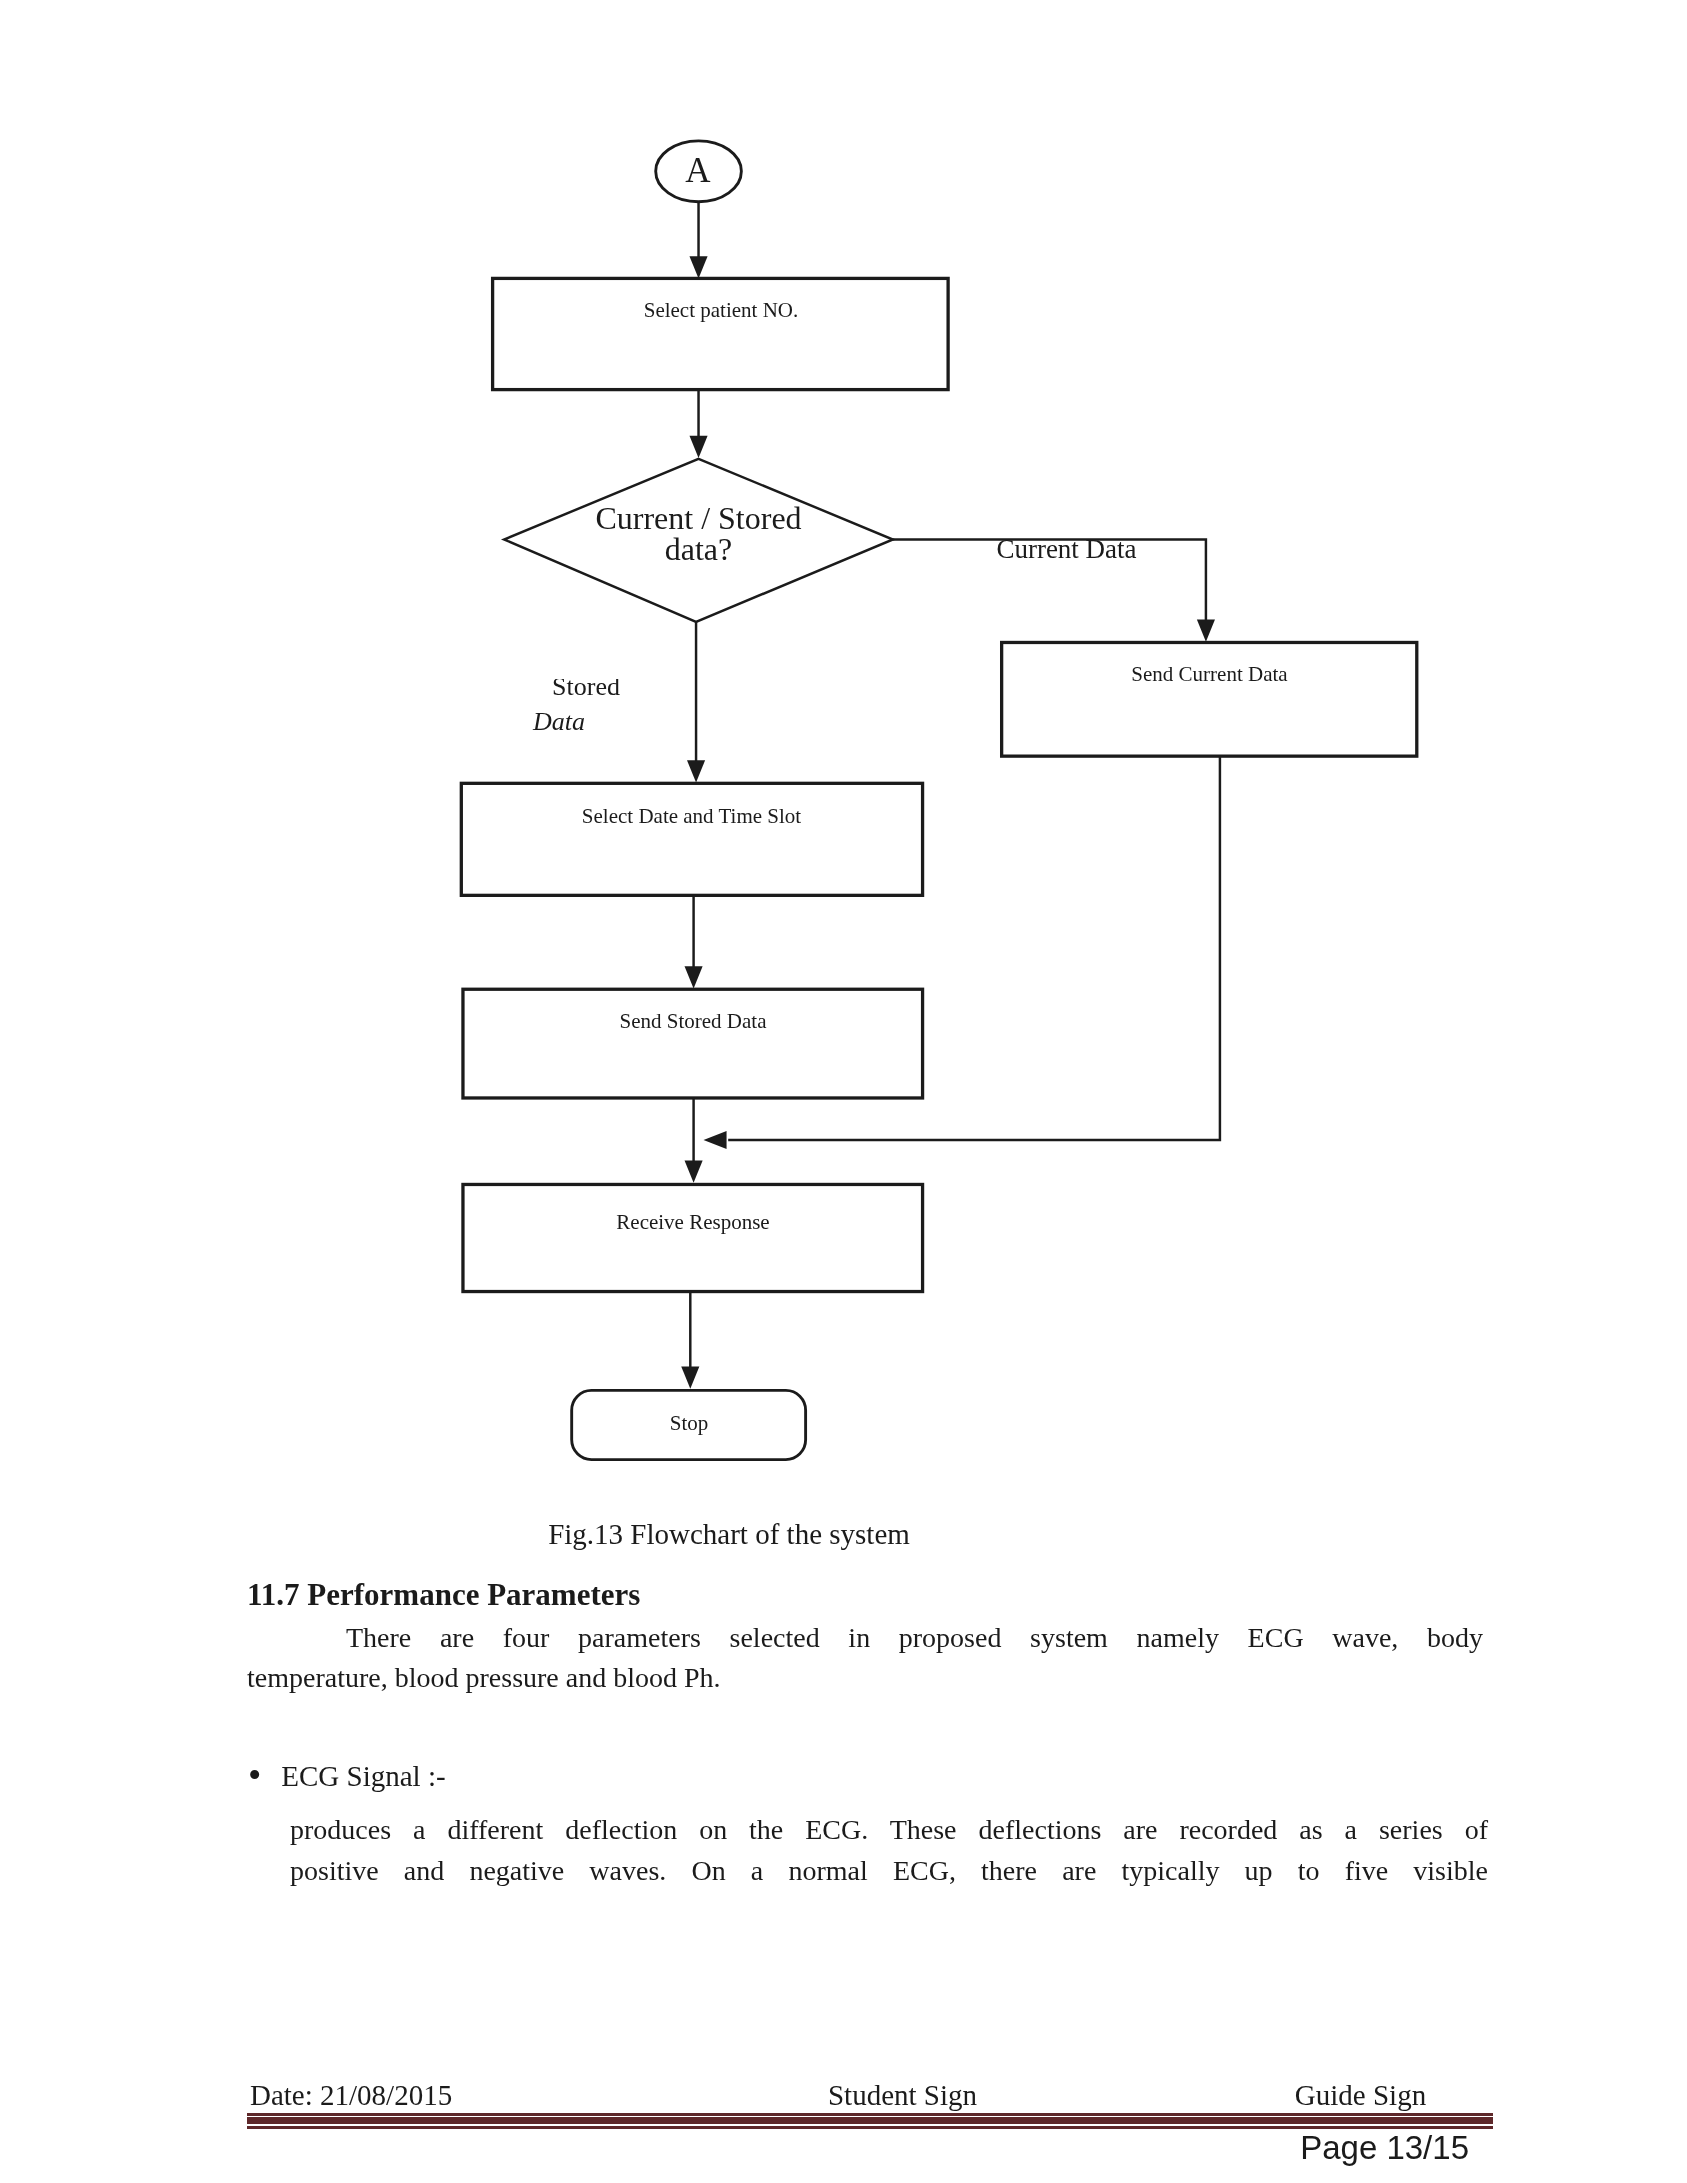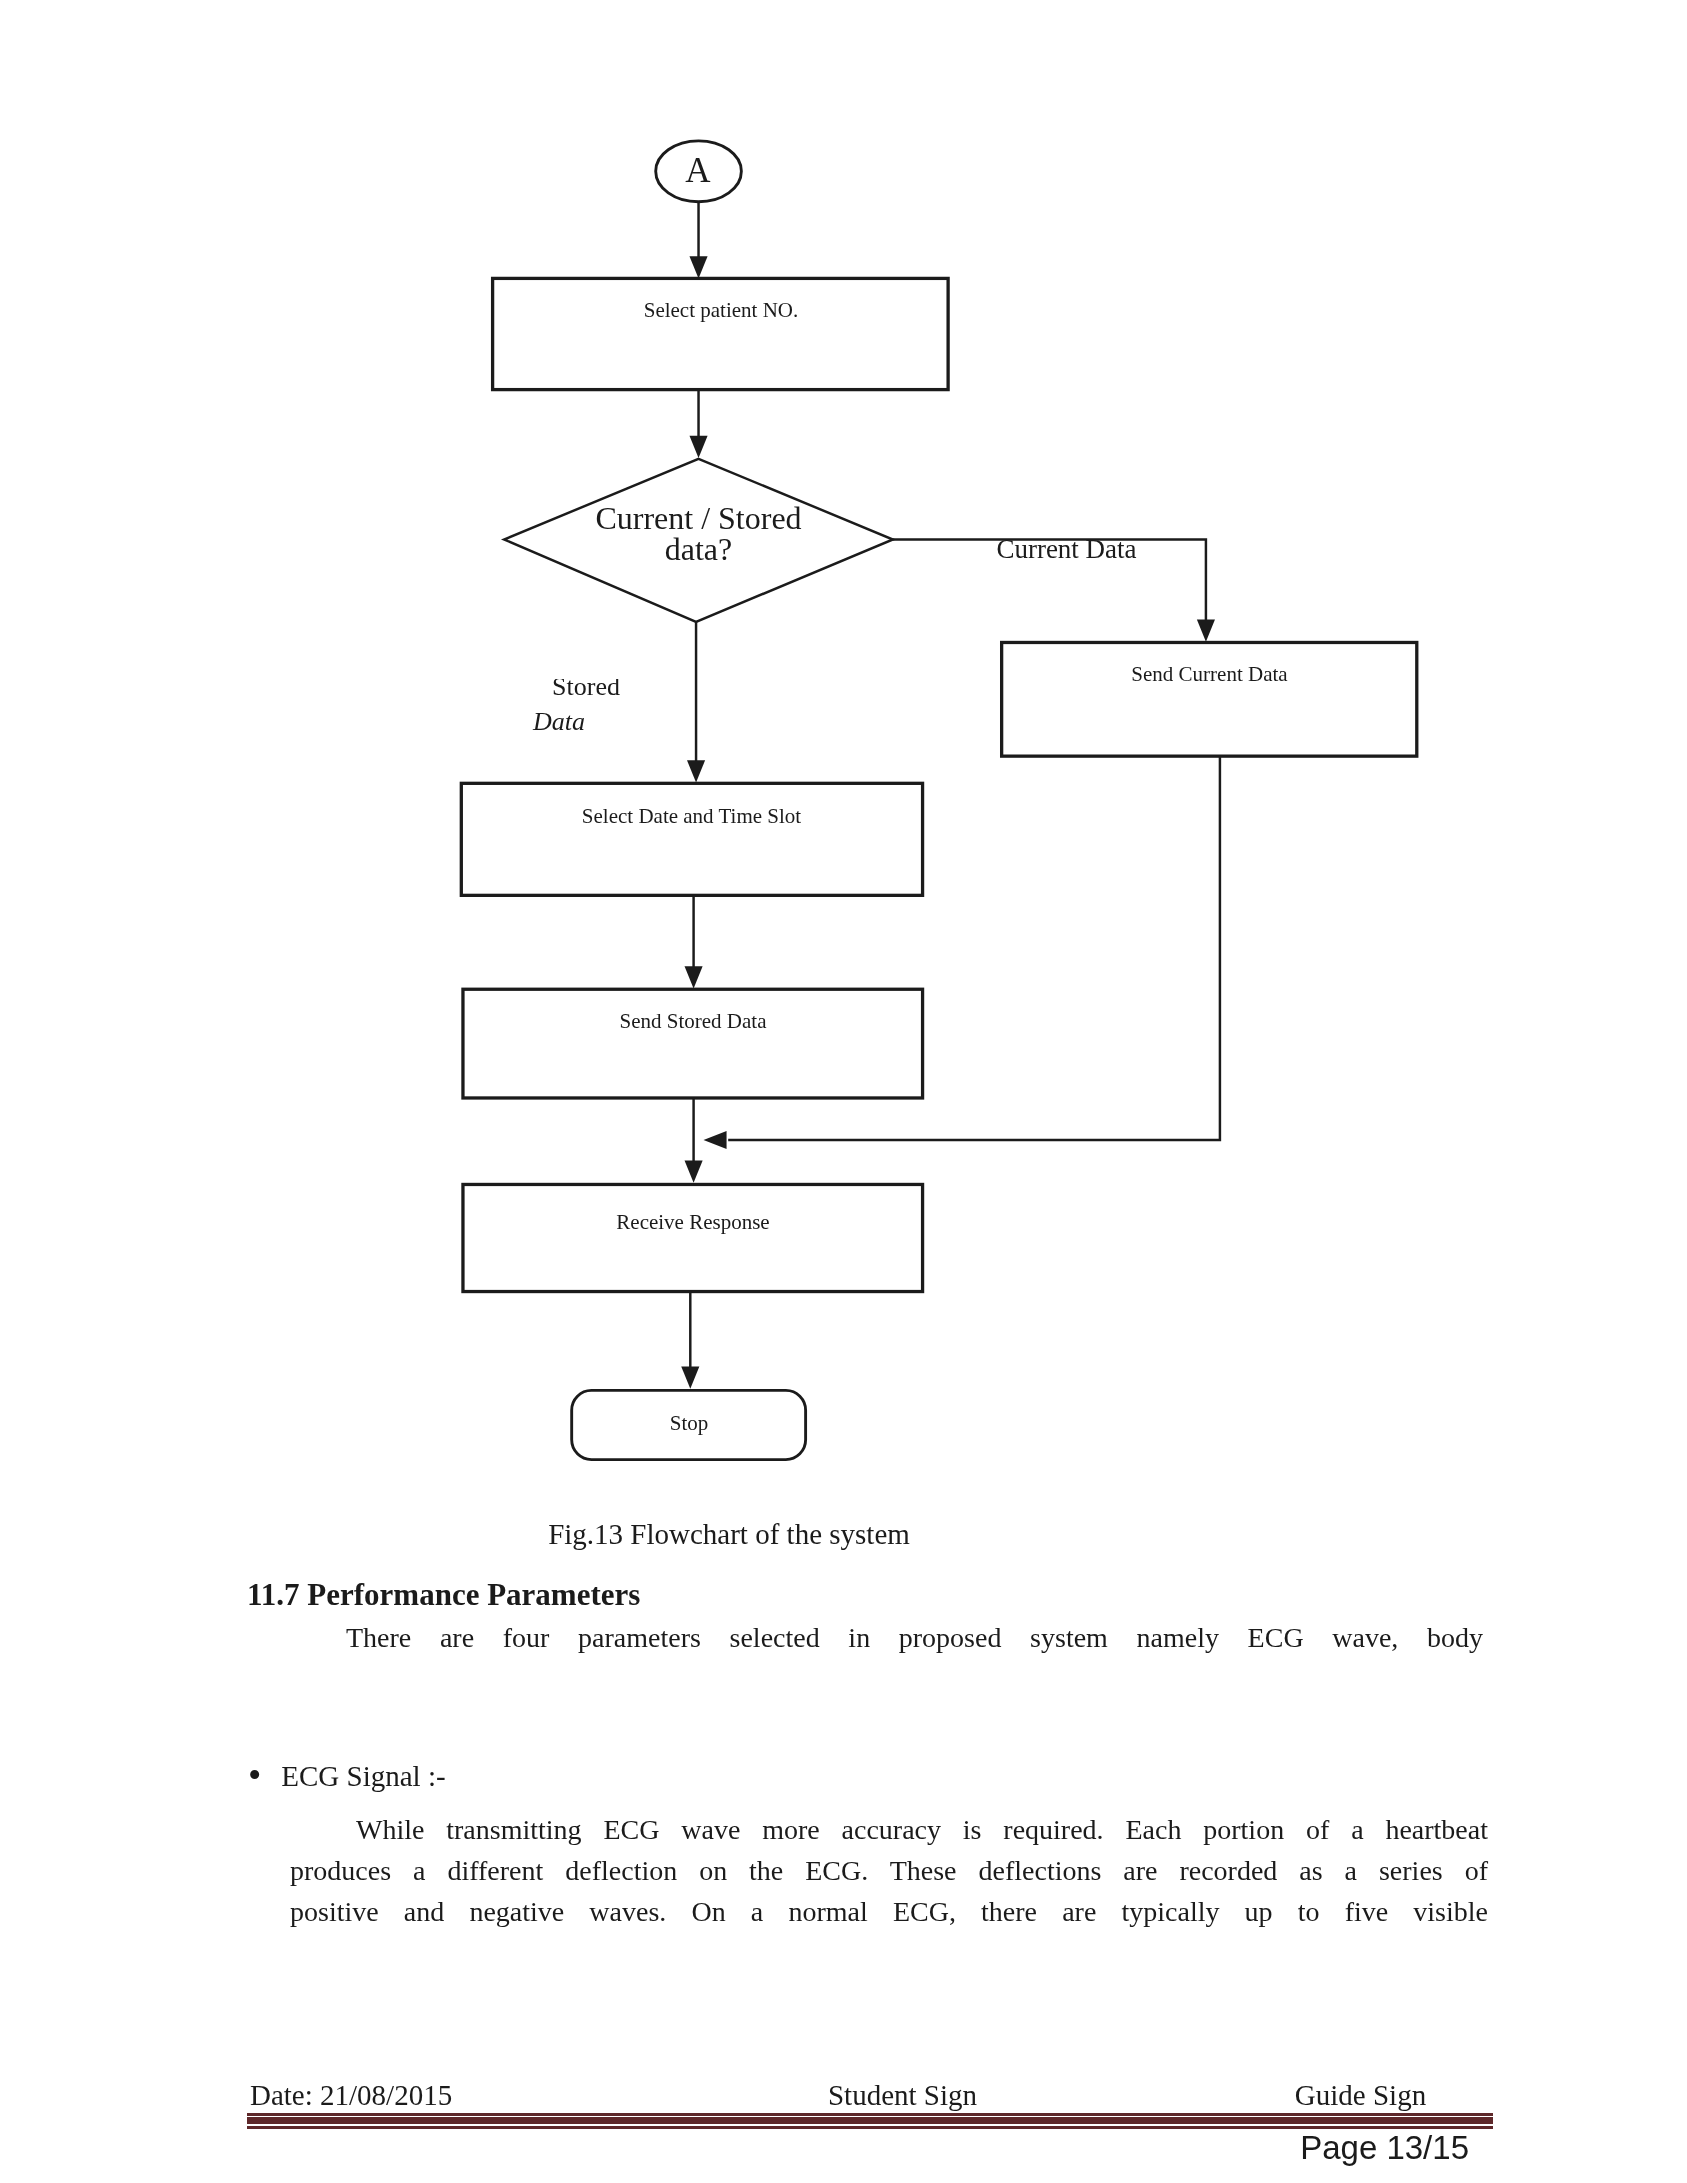--- a/index.html
+++ b/index.html
@@ -99,28 +99,28 @@
   <div class="lbl node-label" style="left:463px;top:1204px;width:460px;">Receive Response</div>
 
   <div class="lbl node-label" style="left:572px;top:1405px;width:234px;">Stop</div>
 
   <div class="caption" style="left:239px;top:1518px;width:980px;">Fig.13 Flowchart of the system</div>
 
   <div class="heading" style="left:247px;top:1577px;">11.7 Performance Parameters</div>
 
   <div class="para" style="left:247px;top:1618px;width:1236px;">
     <div class="jline indent1">There are four parameters selected in proposed system namely ECG wave, body</div>
+    <div>temperature, blood pressure and blood Ph.</div>
   </div>
 
   <div class="bullet-row" style="left:248px;top:1757px;">
     <span class="marker">•</span><span class="blabel">ECG Signal :-</span>
   </div>
 
   <div class="para para2" style="left:290px;top:1809px;width:1198px;">
-    <div class="jline indent2">While transmitting ECG wave more accuracy is required. Each portion of a heartbeat</div>
     <div class="jline">produces a different deflection on the ECG. These deflections are recorded as a series of</div>
     <div class="jline">positive and negative waves. On a normal ECG, there are typically up to five visible</div>
   </div>
 
   <div class="footer-text" style="left:250px;top:2079px;">Date: 21/08/2015</div>
   <div class="footer-text center" style="left:779px;top:2079px;width:247px;">Student Sign</div>
   <div class="footer-text center" style="left:1237px;top:2079px;width:247px;">Guide Sign</div>
 
   <div class="frule" style="top:2113px;height:2.5px;"></div>
   <div class="frule" style="top:2117px;height:6.6px;"></div>

